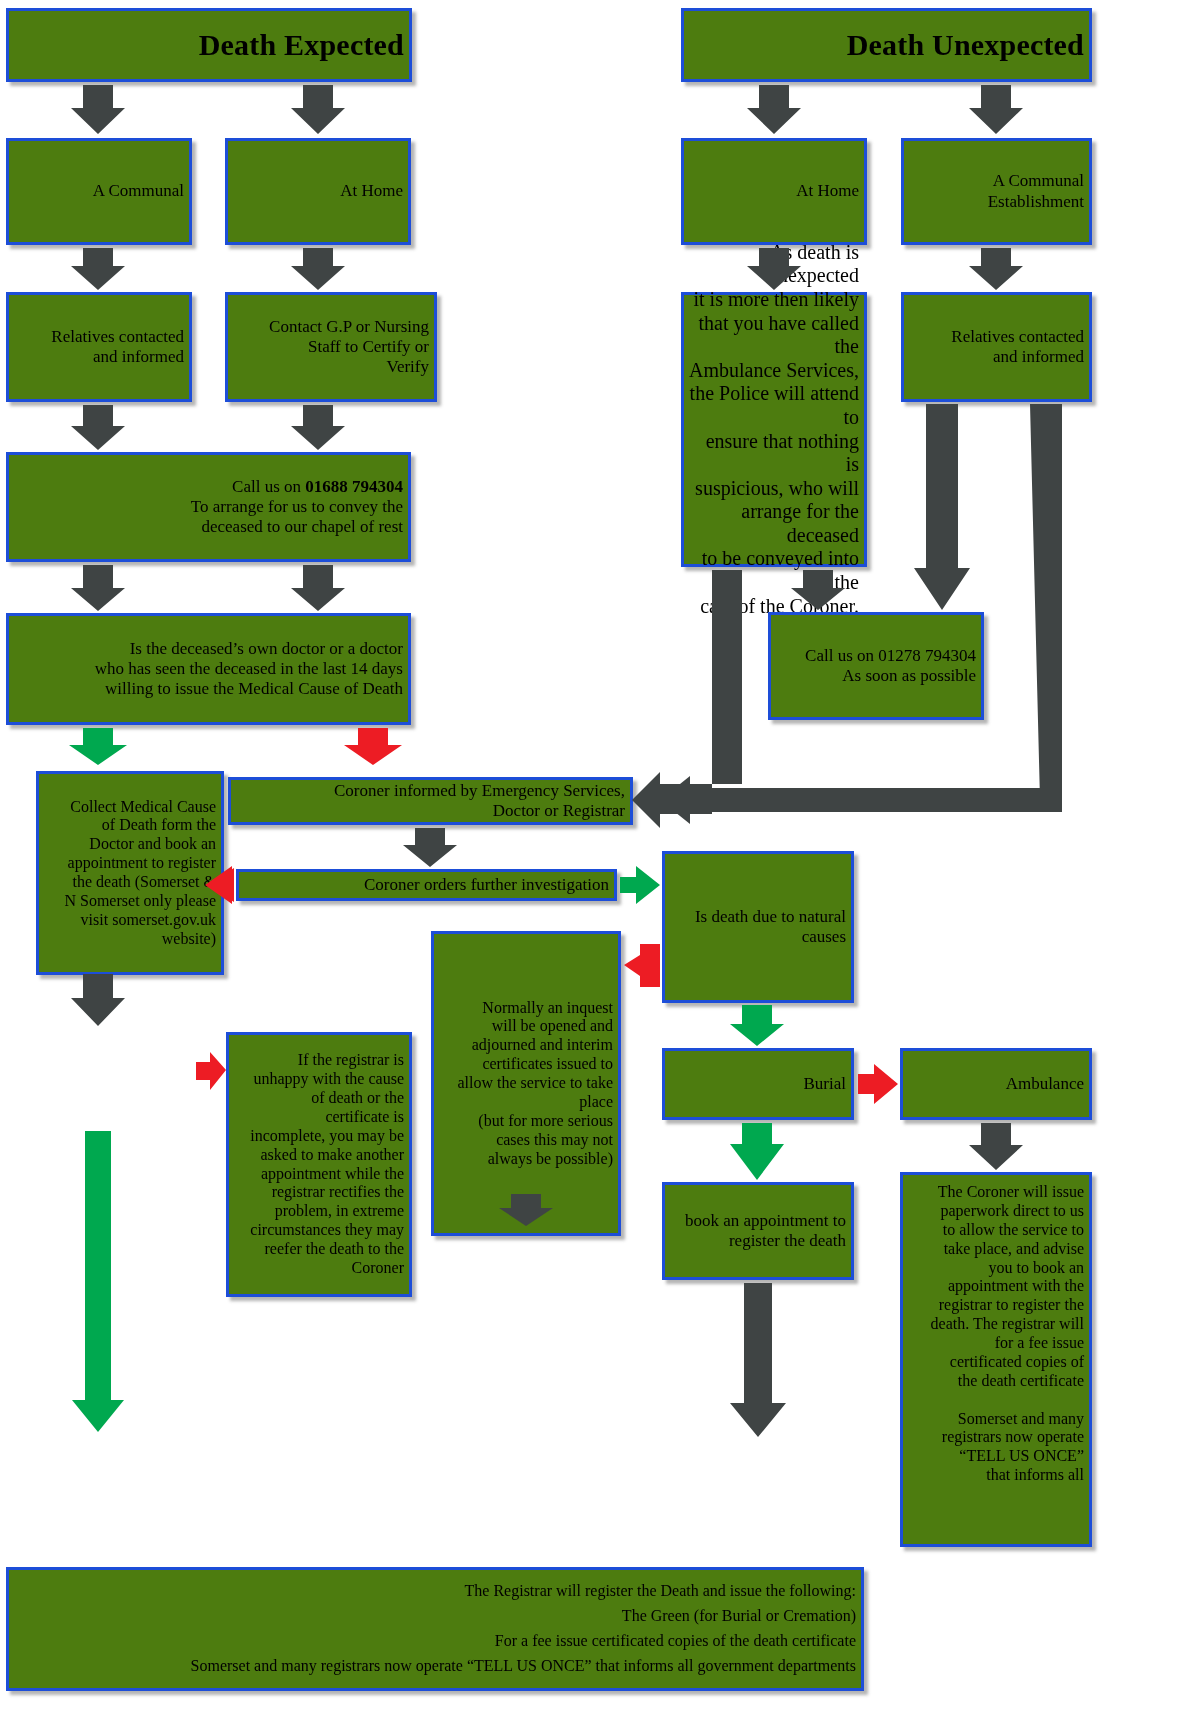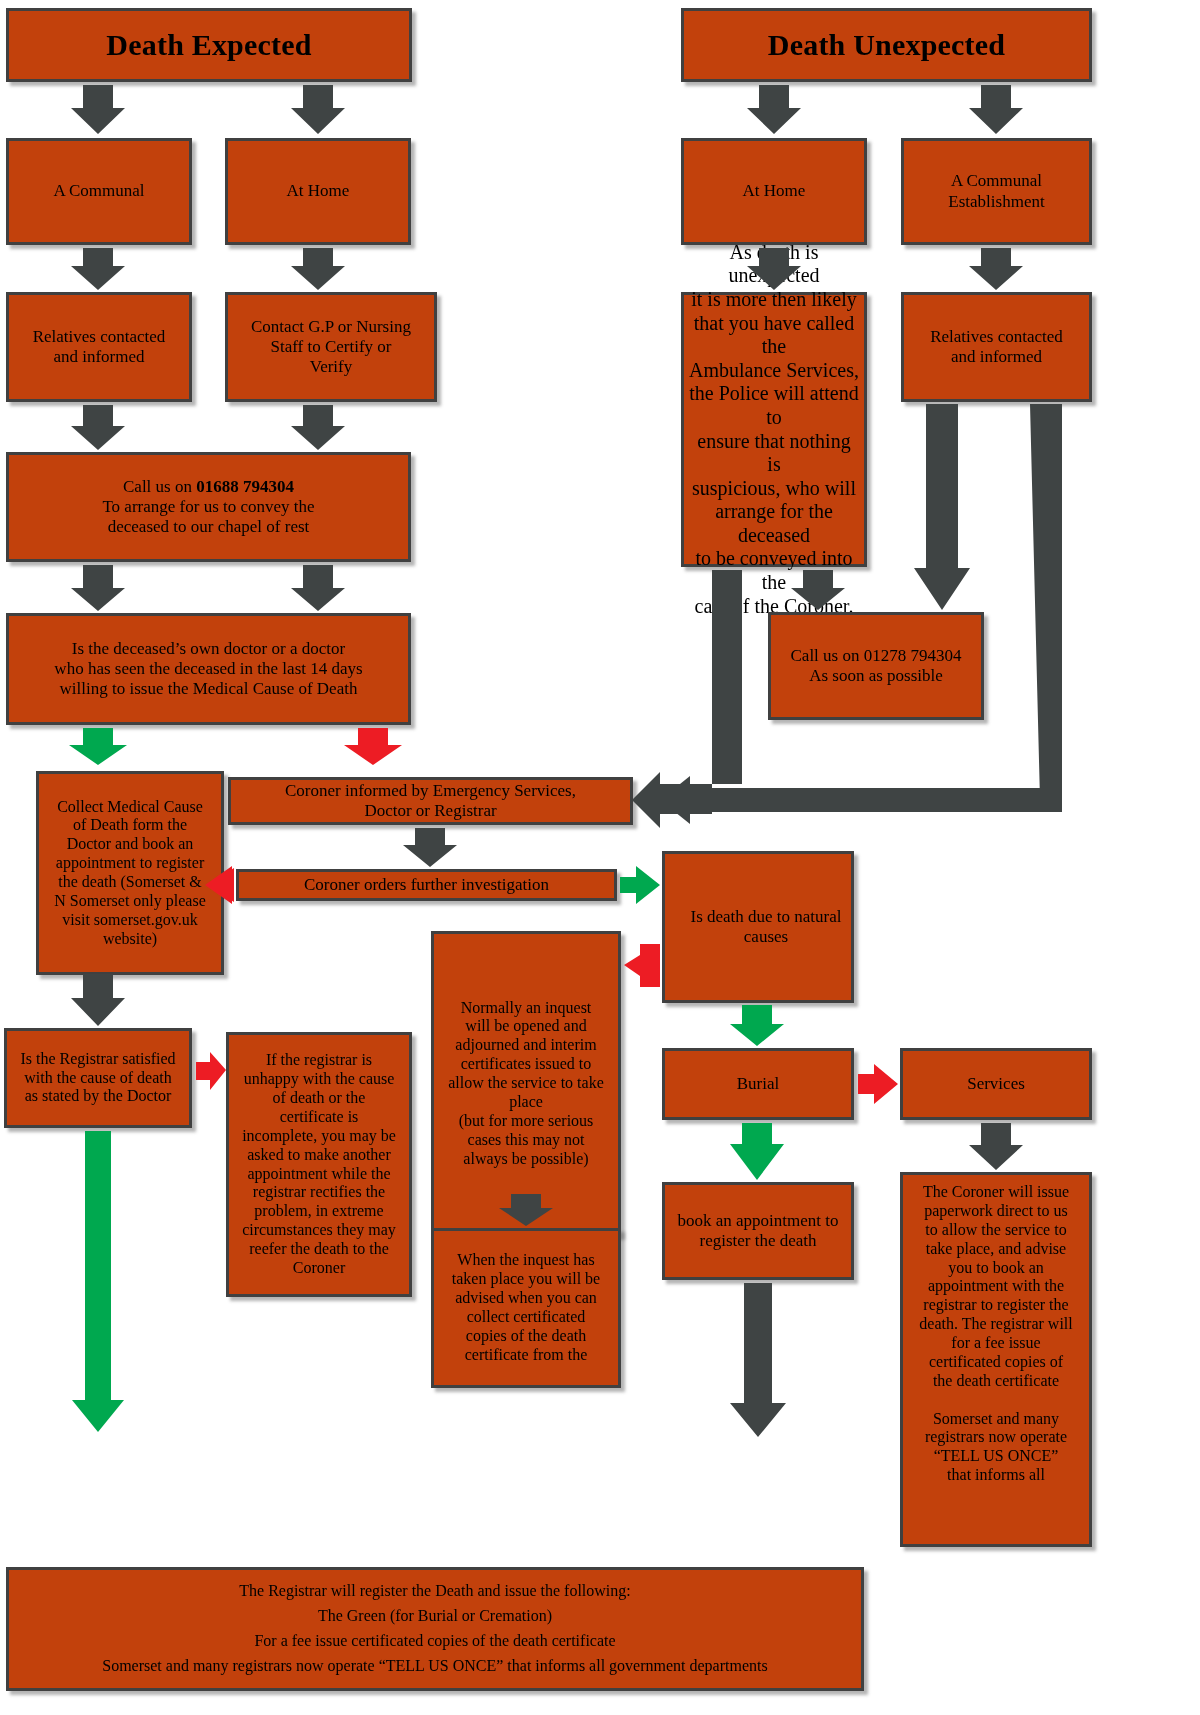--- a/index.html
+++ b/index.html
@@ -14,27 +14,27 @@
   #canvas {
     position: relative;
     width: 1200px;
     height: 1715px;
     background: #ffffff;
     overflow: hidden;
   }
   .box {
     position: absolute;
     box-sizing: border-box;
-    background: #c2410c;
-    border: 3px solid #404040;
+    background: #4d7c0f;
+    border: 3px solid #1d4ed8;
     box-shadow: 4px 4px 3px rgba(90,90,90,0.45);
     display: flex;
     align-items: center;
     justify-content: center;
-    text-align: center;
+    text-align: right;
     line-height: 1.18;
     padding: 2px 5px;
     font-size: 16px;
   }
   .box .inner { width: 100%; }
   .title-box {
     font-weight: bold;
     font-size: 30px;
     letter-spacing: .2px;
   }
@@ -87,25 +87,20 @@
     <span class="inner">Collect Medical Cause
 of Death form the
 Doctor and book an
 appointment to register
 the death (Somerset &amp;
 N  Somerset only please
 visit somerset.gov.uk
 website)</span>
   </div>
 
-  <div class="box" style="left:4px; top:1028px; width:188px; height:100px; font-size:16px; white-space:pre-line;">
-    <span class="inner">Is the Registrar satisfied
-with the cause of death
-as stated by the Doctor</span>
-  </div>
 
   <div class="box" style="left:226px; top:1032px; width:186px; height:265px; font-size:16px; white-space:pre-line;">
     <span class="inner">If the registrar is
 unhappy with the cause
 of death or the
 certificate is
 incomplete, you may be
 asked to make another
 appointment while the
 registrar rectifies the
@@ -165,35 +160,27 @@
 will be opened and
 adjourned and interim
 certificates issued to
 allow the service to take
 place
 (but for more serious
 cases this may not
 always be possible)</span>
   </div>
 
-  <div class="box" style="left:431px; top:1228px; width:190px; height:160px; font-size:16px; white-space:pre-line;">
-    <span class="inner">When the inquest has
-taken place you will be
-advised when you can
-collect certificated
-copies of the death
-certificate from the</span>
-  </div>
 
   <div class="box" style="left:662px; top:1048px; width:192px; height:72px; font-size:17px;">
     <span class="inner">Burial</span>
   </div>
 
   <div class="box" style="left:900px; top:1048px; width:192px; height:72px; font-size:17px;">
-    <span class="inner">Services</span>
+    <span class="inner">Ambulance</span>
   </div>
 
   <div class="box" style="left:662px; top:1182px; width:192px; height:98px; font-size:17px; white-space:pre-line;">
     <span class="inner">book an appointment to
 register the death</span>
   </div>
 
   <div class="box" style="left:900px; top:1172px; width:192px; height:375px; font-size:16px; white-space:pre-line; align-items:flex-start; padding-top:8px;">
     <span class="inner">The Coroner will issue
 paperwork direct to us

